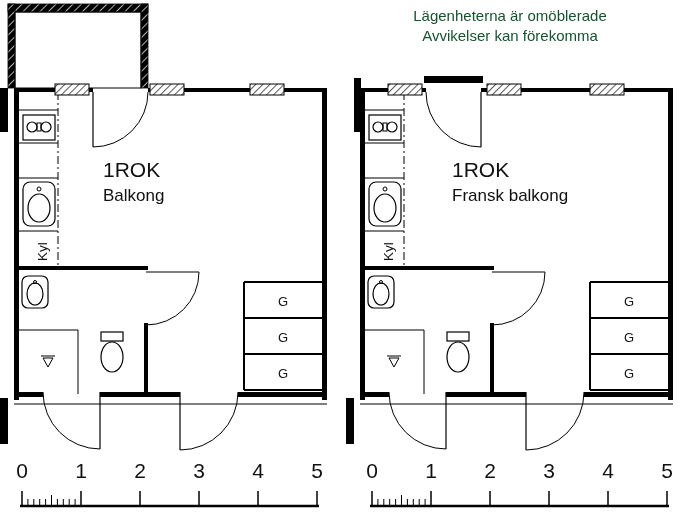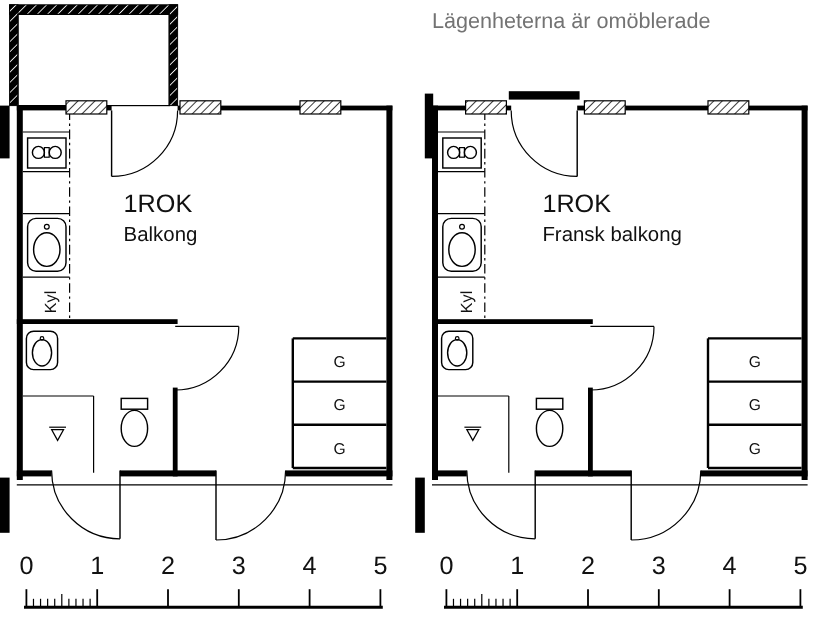--- a/index.html
+++ b/index.html
@@ -1,20 +1,20 @@
 <!DOCTYPE html>
 <html><head>
 <meta charset="utf-8">
 <style>
   html,body{margin:0;padding:0;background:#ffffff;}
   .canvas{position:relative;width:690px;height:520px;background:#fff;overflow:hidden;
           font-family:"Liberation Sans",sans-serif;}
   .canvas svg{position:absolute;left:0;top:0;}
-  .notice{position:absolute;left:360px;top:6px;width:300px;text-align:left;
-          font-size:18px;line-height:1.32;color:#737373;}
+  .notice{position:absolute;left:360px;top:6px;width:300px;text-align:center;
+          font-size:15px;line-height:1.32;color:#14532d;}
   
   .wall{fill:#000;stroke:none;}
   .ln{stroke:#000;stroke-width:1;fill:none;}
   .ln12{stroke:#000;stroke-width:1.2;fill:none;}
   .ln2{stroke:#000;stroke-width:2;fill:none;}
   .fx{stroke:#000;stroke-width:1.2;fill:#fff;}
   .win{fill:url(#winHatch);stroke:#000;stroke-width:1;}
   .bal{fill:url(#wallHatch);stroke:#000;stroke-width:0.8;}
   .txt{fill:#111;stroke:none;font-family:"Liberation Sans",sans-serif;}
   .title{font-size:21px;}
@@ -189,14 +189,15 @@
       <text class="txt title" x="106" y="177">1ROK</text>
       <text class="txt sub" x="106" y="201">Fransk balkong</text>
     </g>
 
     <use href="#rulerBar" x="0"></use>
     <use href="#rulerBar" x="350"></use>
   </svg>
 
   <div class="notice">
     <div>Lägenheterna är omöblerade</div>
+    <div>Avvikelser kan förekomma</div>
   </div>
 </div>
 
 </body></html>

